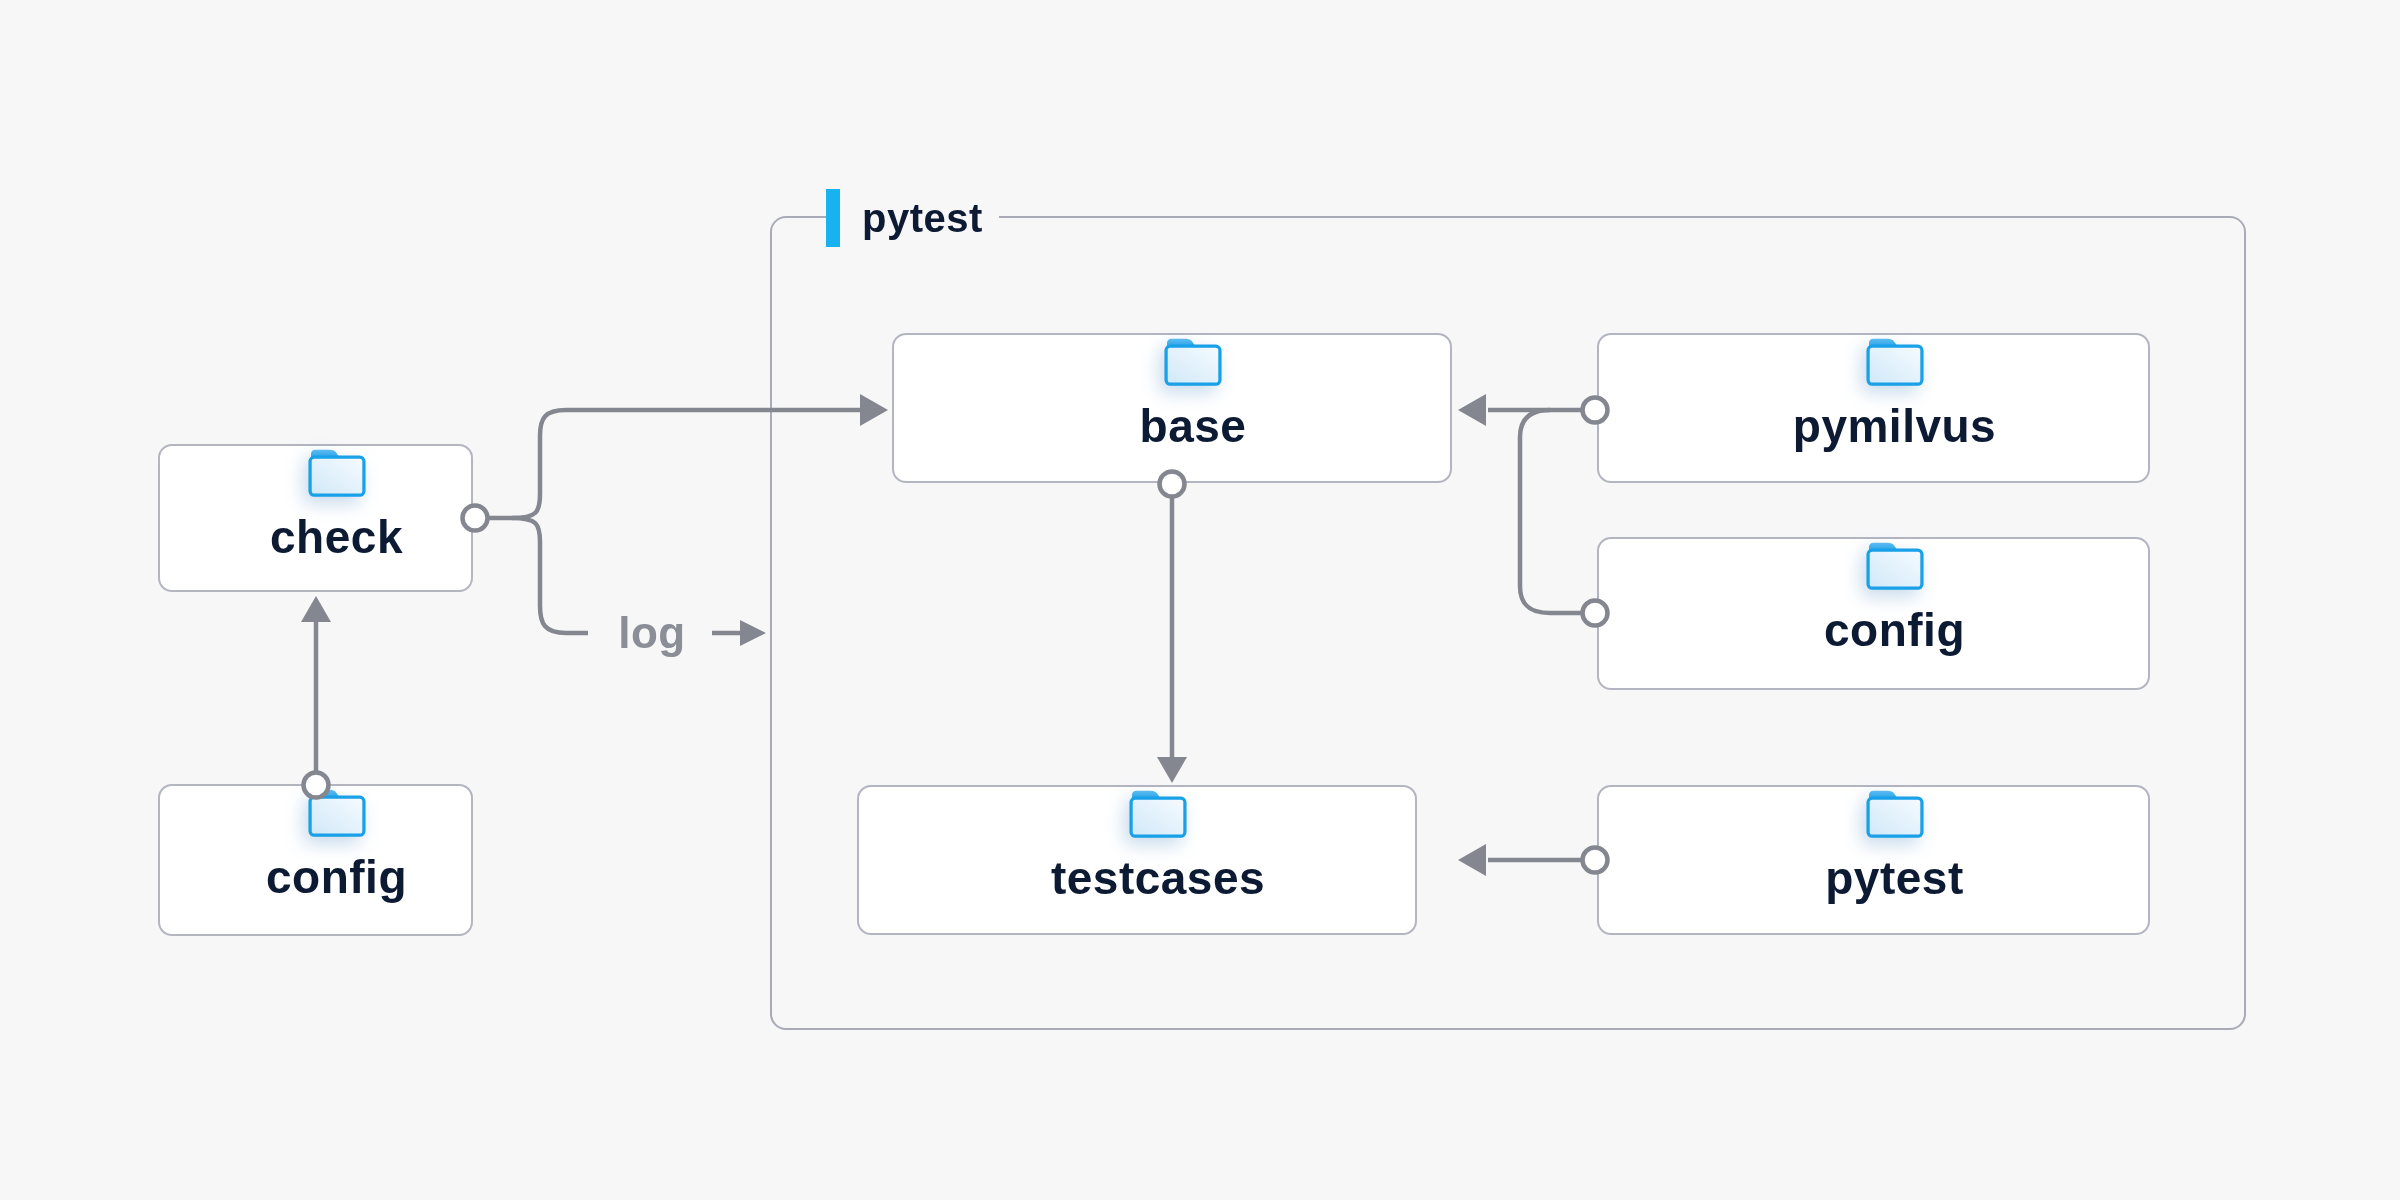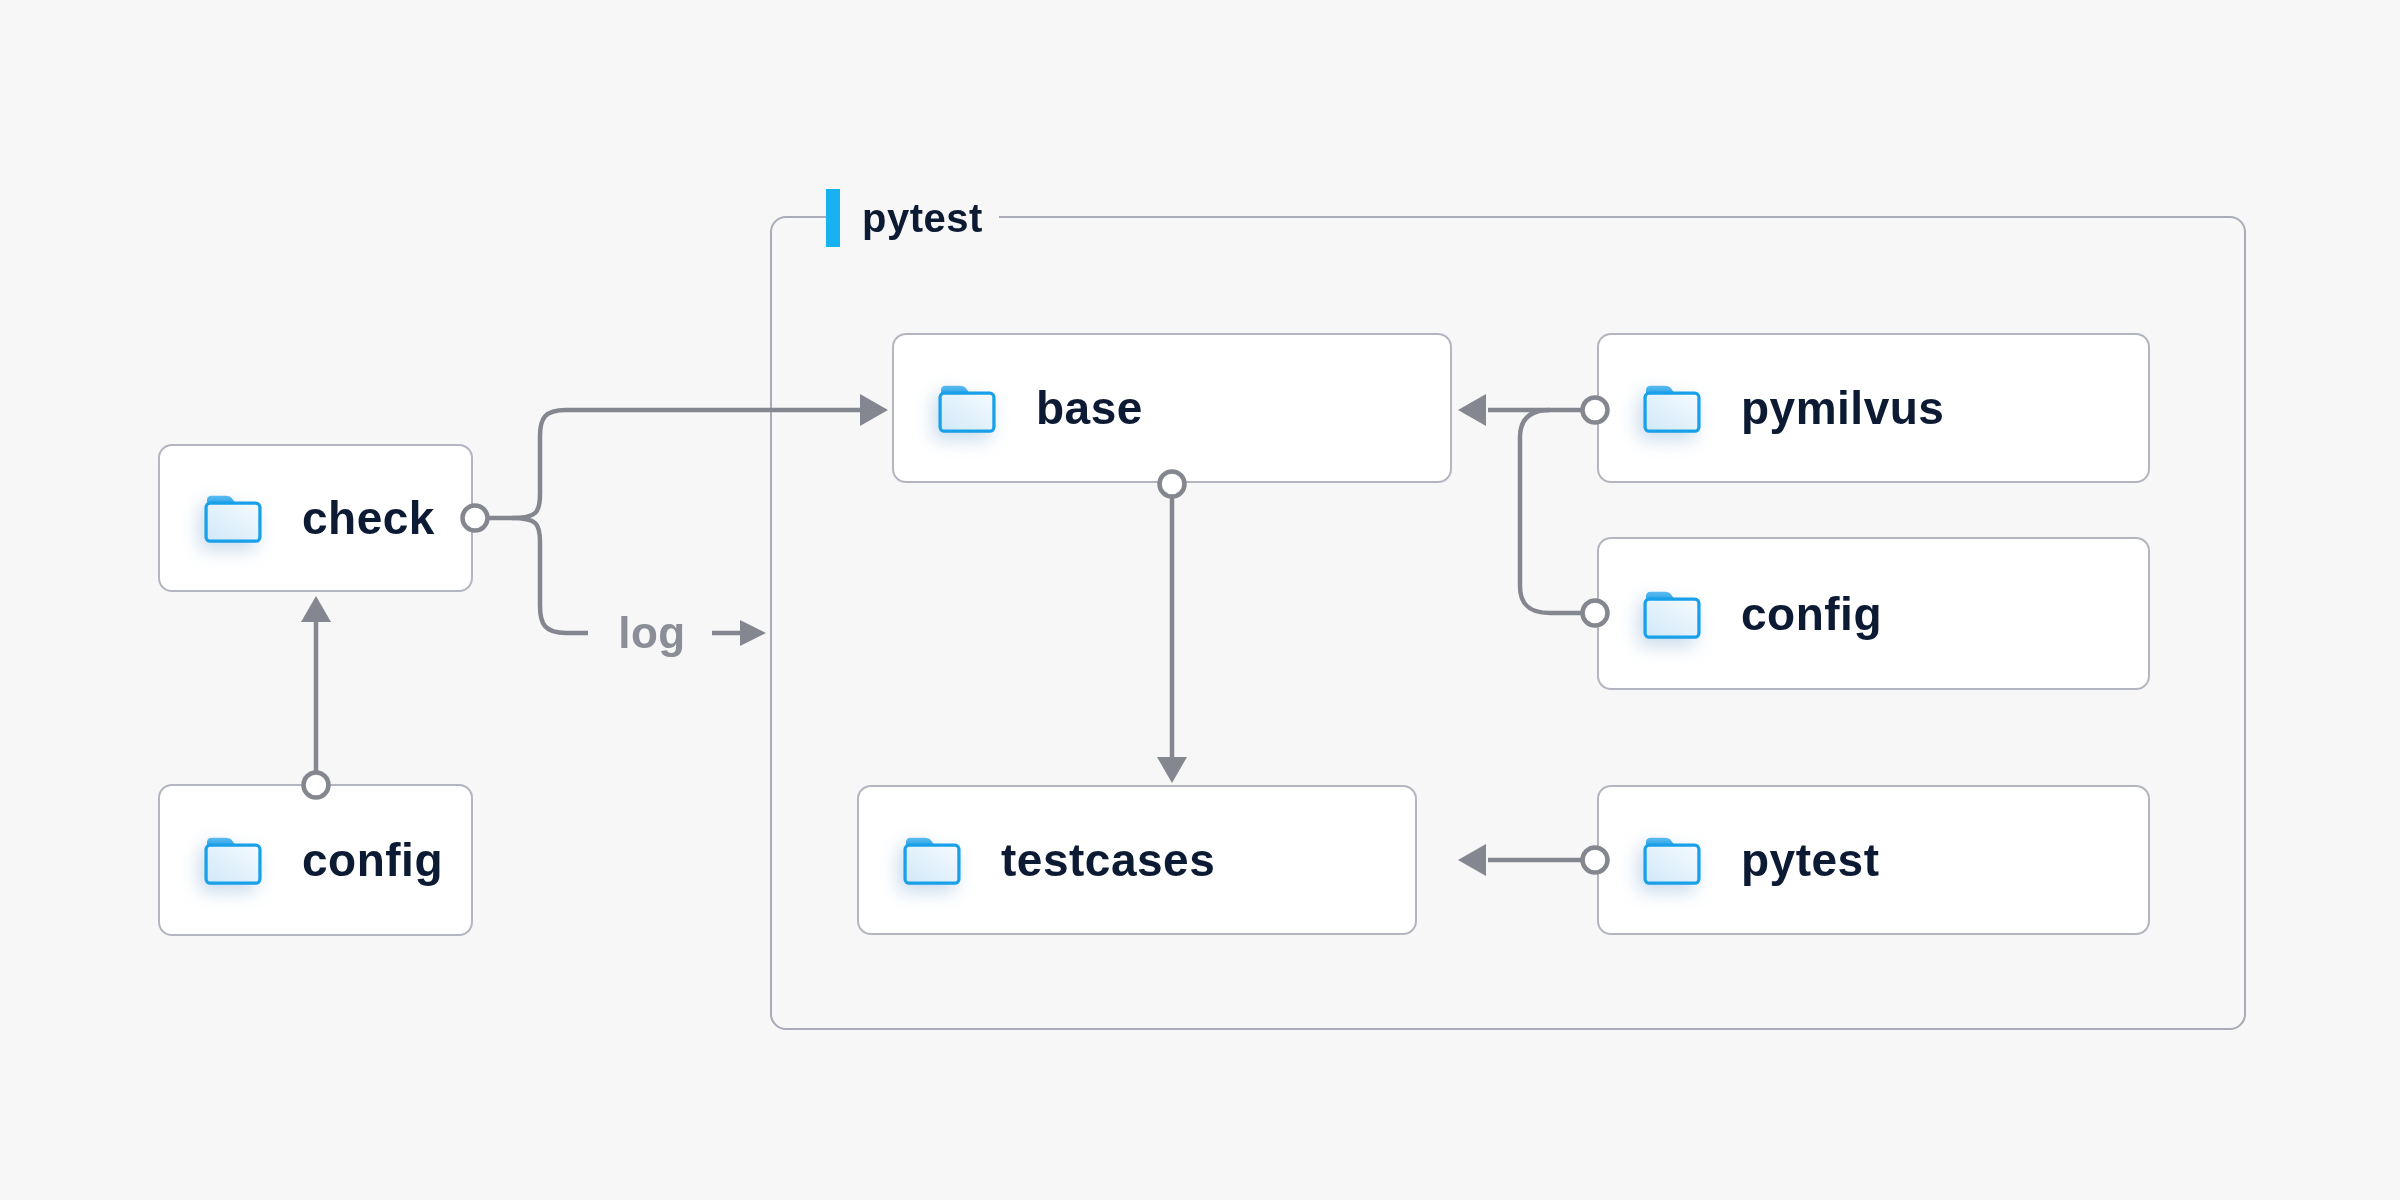--- a/index.html
+++ b/index.html
@@ -41,21 +41,22 @@
   
   .node {
     position: absolute;
     background: #ffffff;
     border: 2.5px solid #b3b5c0;
     border-radius: 14px;
     box-sizing: border-box;
     display: flex;
     align-items: center;
     padding-left: 42px;
-    gap: 38px;
+    gap: 12px;
+    flex-direction: column;
   }
   .node-label {
     font-size: 46px; font-weight: 700;
     color: #0d1a33; letter-spacing: 0.5px;
   }
   .folder { line-height: 0; filter: drop-shadow(-5px 7px 9px rgba(110,160,205,0.38)); }
 
   #node-utils     { left: 158px;  top: 444px; width: 315px; height: 148px; }
   #node-config    { left: 158px;  top: 784px; width: 315px; height: 152px; }
   #node-base      { left: 892px;  top: 333px; width: 560px; height: 150px; }

